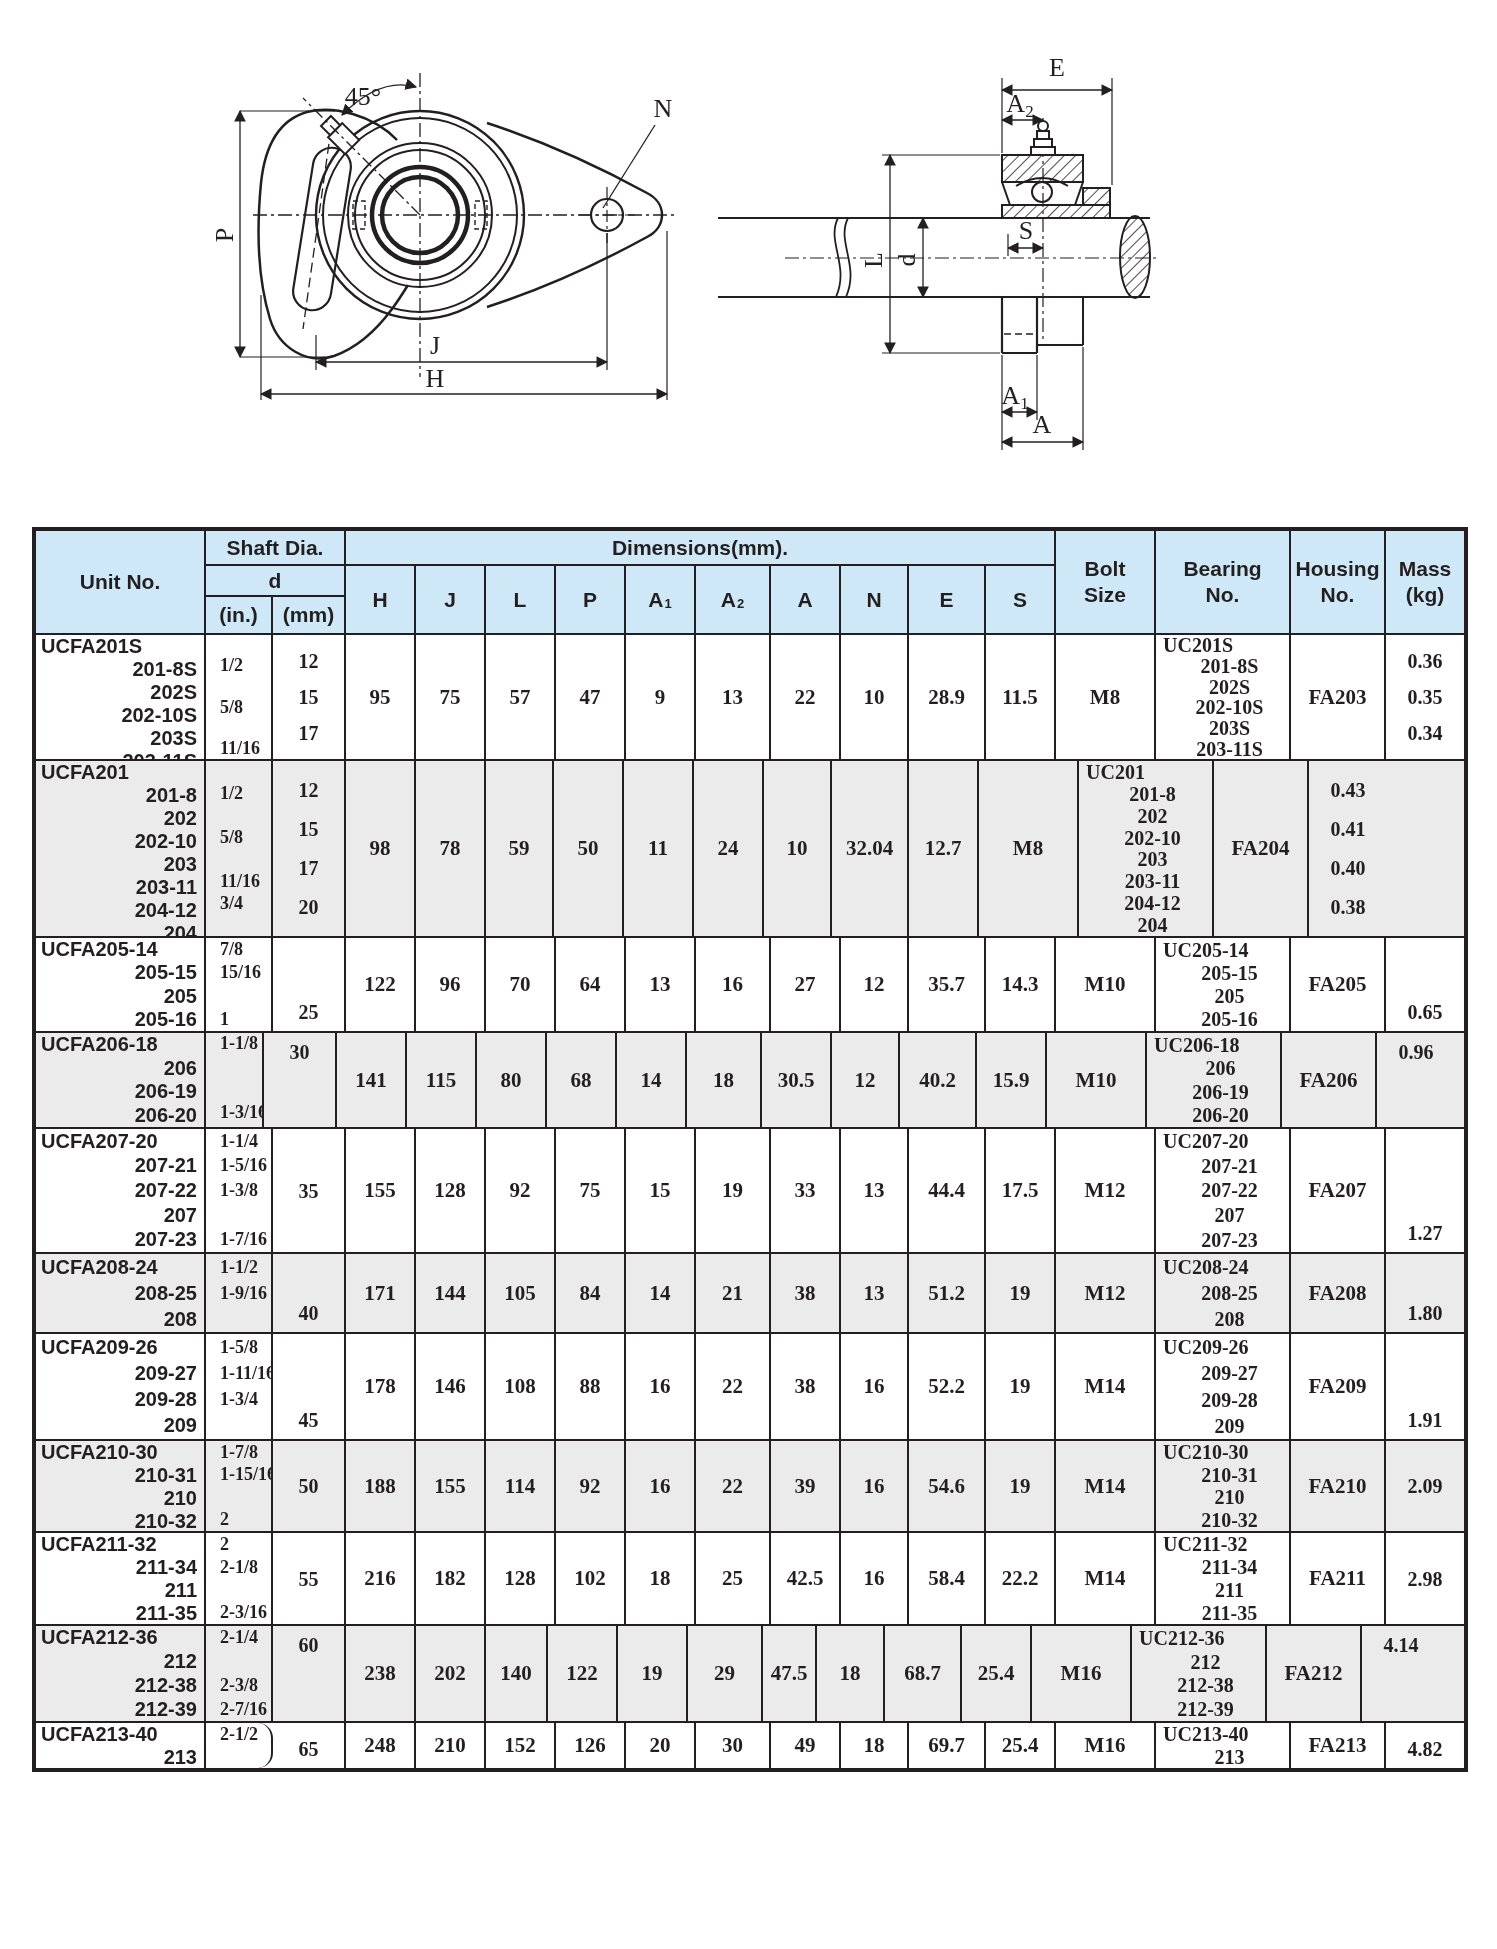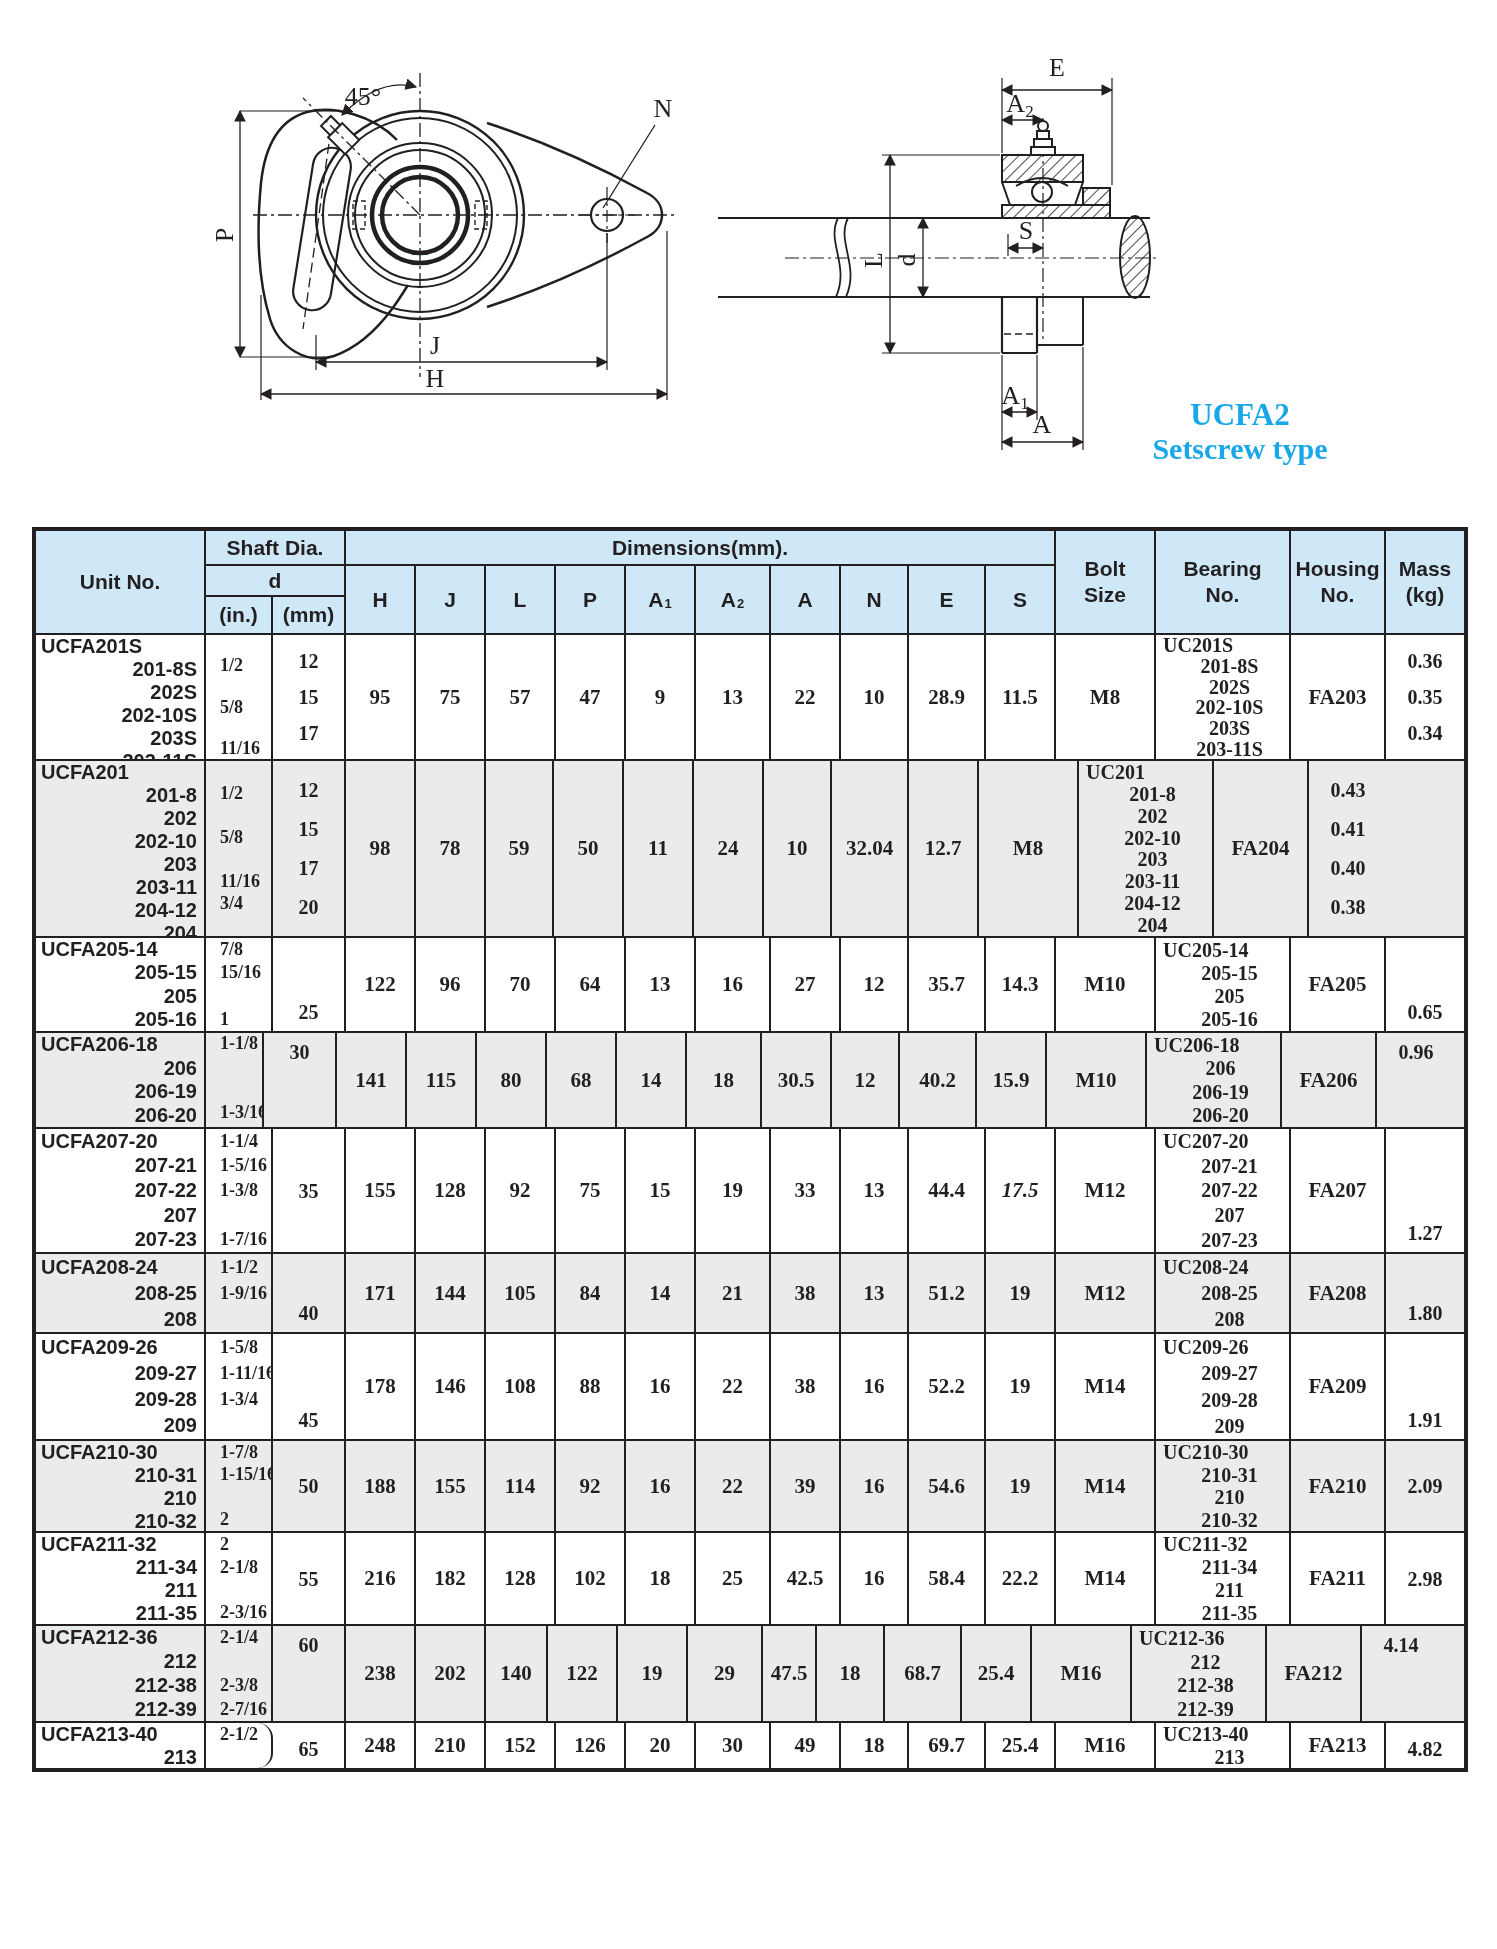--- a/index.html
+++ b/index.html
@@ -183,24 +183,20 @@
     </g>
     <text x="367" y="56" text-anchor="middle">E</text>
     <text x="330" y="92" text-anchor="middle"><tspan>A</tspan><tspan font-size="17" dy="5">2</tspan></text>
     <text x="187" y="245" text-anchor="middle" transform="rotate(-90 187 240)">L</text>
     <text x="220" y="245" text-anchor="middle" transform="rotate(-90 220 240)">d</text>
     <text x="336" y="219" text-anchor="middle">S</text>
     <text x="325" y="384" text-anchor="middle"><tspan>A</tspan><tspan font-size="17" dy="5">1</tspan></text>
     <text x="352" y="413" text-anchor="middle">A</text>
   </svg>
 
-  <div id="typelabel">
-    <div class="t1">UCFA2</div>
-    <div class="t2">Setscrew type</div>
-  </div>
 
   <div id="tablewrap">
     <div class="thead">
       <div class="hcell" style="width:170px">
         <span>Unit No.</span>
       </div>
       <div class="hblock" style="width:140px">
         <div class="h-top">Shaft Dia.</div>
         <div class="h-mid">d</div>
         <div class="hrow">
@@ -462,21 +458,21 @@
           </div>
           <div class="cell cc serif" style="width: 70px;">155</div>
           <div class="cell cc serif" style="width: 70px;">128</div>
           <div class="cell cc serif" style="width: 70px;">92</div>
           <div class="cell cc serif" style="width: 70px;">75</div>
           <div class="cell cc serif" style="width: 70px;">15</div>
           <div class="cell cc serif" style="width: 75px;">19</div>
           <div class="cell cc serif" style="width: 70px;">33</div>
           <div class="cell cc serif" style="width: 68px;">13</div>
           <div class="cell cc serif" style="width: 77px;">44.4</div>
-          <div class="cell cc serif" style="width: 70px; font-style: italic;">17.5</div>
+          <div class="cell cc serif" style="width: 70px;">17.5</div>
           <div class="cell cc serif" style="width: 100px;">M12</div>
           <div class="cell stack" style="width: 135px;">
             <div class="ln b-first">UC207-20</div>
             <div class="ln b-sub">207-21</div>
             <div class="ln b-sub">207-22</div>
             <div class="ln b-sub">207</div>
             <div class="ln b-sub">207-23</div>
           </div>
           <div class="cell cc serif" style="width: 95px;">FA207</div>
           <div class="cell noborder vflow serif pos-low" style="width: 78px;">

